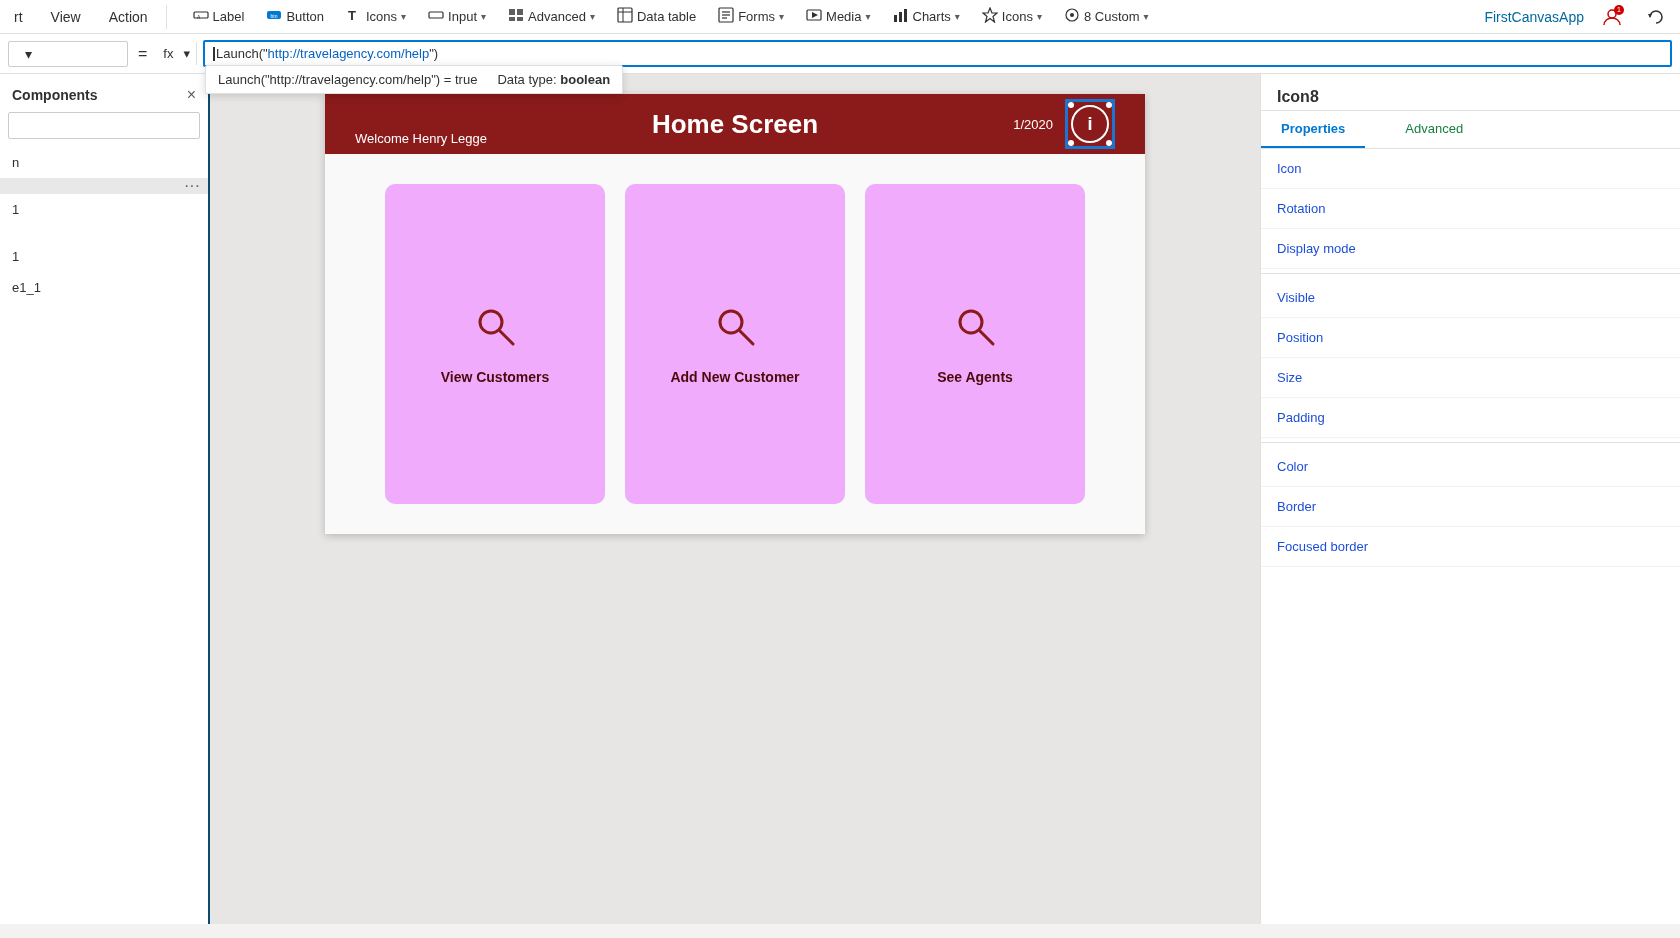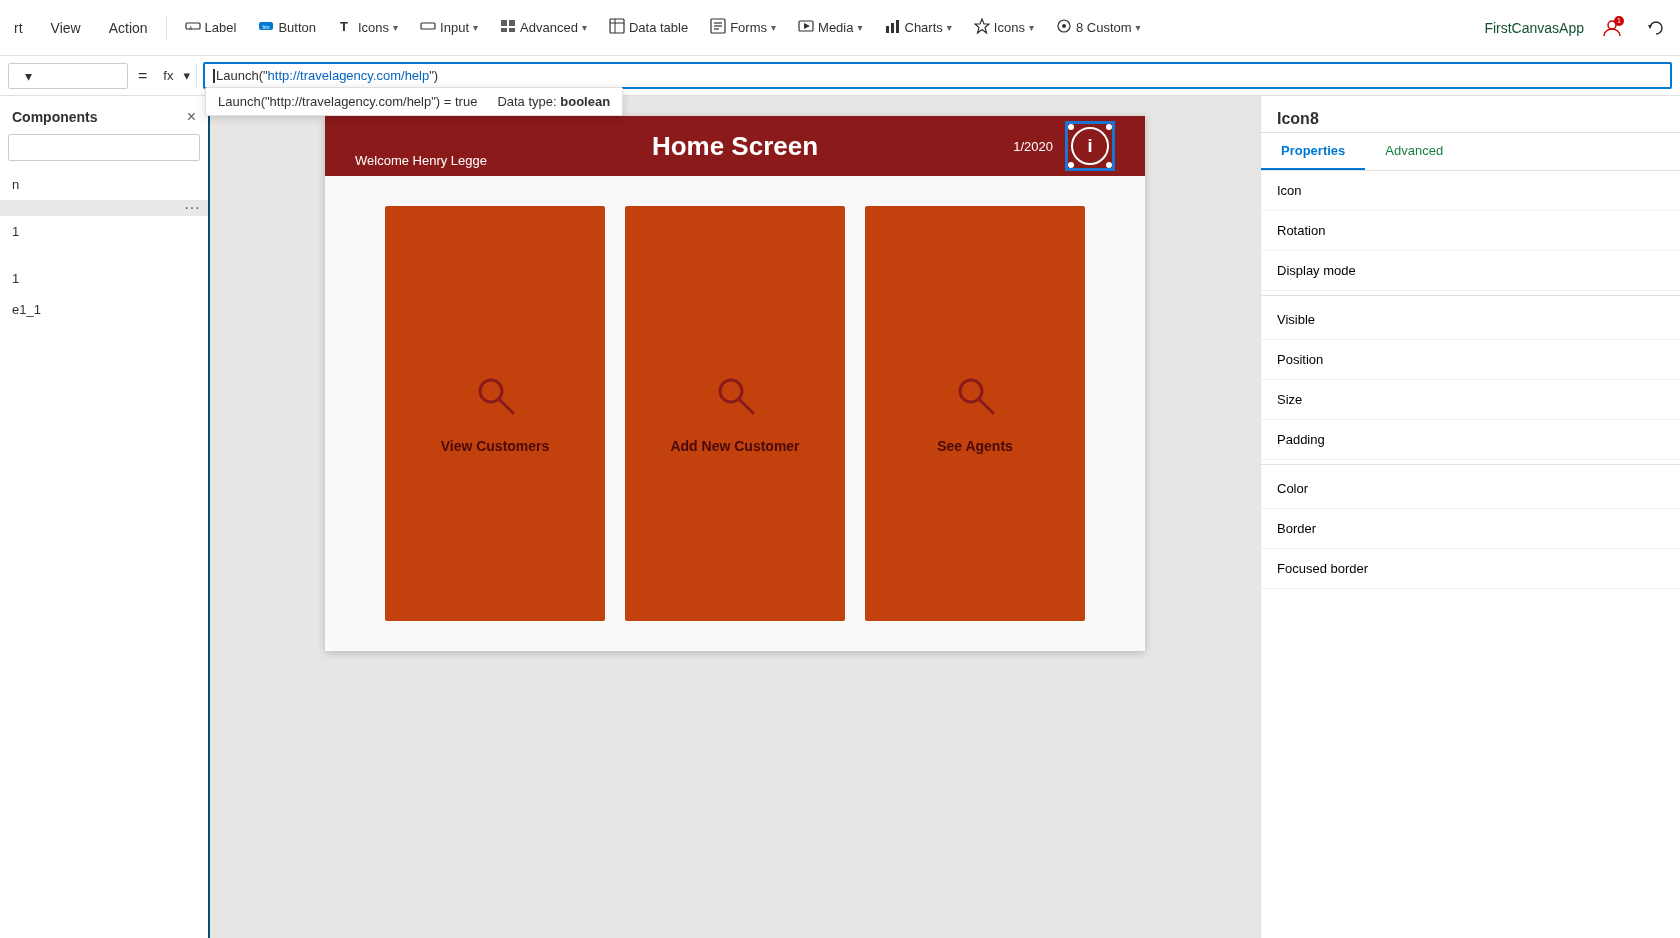--- a/index.html
+++ b/index.html
@@ -4,23 +4,23 @@
   <style>
     * { box-sizing: border-box; margin: 0; padding: 0; }
     body { font-family: 'Segoe UI', sans-serif; background: #f3f2f1; width: 1680px; height: 938px; overflow: hidden; font-size: 14px; }
 
     
     .top-bar {
       display: flex;
       align-items: center;
       background: #fff;
       border-bottom: 1px solid #e0e0e0;
-      height: 56px;
+      height: 34px;
       padding: 11px 8px;
-      gap: 4px;
+      gap: 12px;
     }
     .top-bar-left {
       display: flex;
       align-items: center;
       gap: 16px;
       padding-right: 12px;
       border-right: 1px solid #e0e0e0;
       margin-right: 4px;
     }
     .nav-link {
@@ -46,21 +46,21 @@
       font-size: 13px;
       white-space: nowrap;
     }
     .toolbar-btn .chevron { font-size: 10px; color: #605e5c; }
     .toolbar-right {
       display: flex;
       align-items: center;
       gap: 12px;
       padding-left: 12px;
     }
-    .app-name { font-size: 14px; color: #14532d; font-weight: 500; }
+    .app-name { font-size: 14px; color: #0369a1; font-weight: 500; }
     .icon-btn {
       width: 32px; height: 32px;
       display: flex; align-items: center; justify-content: center;
       cursor: pointer; border-radius: 2px; position: relative;
     }
     .badge {
       position: absolute; top: 4px; right: 4px;
       background: #c00; color: #fff; border-radius: 50%;
       width: 10px; height: 10px; font-size: 7px;
       display: flex; align-items: center; justify-content: center;
@@ -239,29 +239,29 @@
 
     .home-cards {
       display: flex;
       gap: 0;
       padding: 30px 30px;
       background: #f9f9f9;
       justify-content: center;
       gap: 20px;
     }
     .home-card {
-      background: #c2410c;
+      background: #f0abfc;
       width: 220px;
-      height: 415px;
+      height: 320px;
       display: flex;
       flex-direction: column;
       align-items: center;
       justify-content: center;
       cursor: pointer;
-      border-radius: 2px;
+      border-radius: 10px;
     }
     .home-card-icon {
       color: #8b1a1a;
       font-size: 36px;
       margin-bottom: 12px;
     }
     .home-card-label {
       color: #4a0a0a;
       font-size: 14px;
       font-weight: 600;
@@ -278,41 +278,42 @@
     .properties-title {
       padding: 14px 16px 4px 16px;
       font-size: 16px;
       font-weight: 600;
       color: #323130;
       border-bottom: 1px solid #e0e0e0;
     }
     .properties-tabs {
       display: flex;
       border-bottom: 1px solid #e0e0e0;
+      gap: 20px;
     }
     .properties-tab {
       padding: 10px 20px;
       cursor: pointer;
       font-size: 13px;
       color: #15803d;
       border-bottom: 2px solid transparent;
     }
     .properties-tab.active {
       color: #0078d4;
       border-bottom: 2px solid #0078d4;
       font-weight: 600;
     }
     .properties-items { flex: 1; overflow-y: auto; }
     .properties-item {
       display: flex;
       align-items: center;
       padding: 12px 16px;
       border-bottom: 1px solid #f3f2f1;
       font-size: 13px;
-      color: #000000;
+      color: #1d4ed8;
       cursor: pointer;
     }
     .properties-divider {
       height: 1px;
       background: #e0e0e0;
       margin: 4px 0;
     }
   </style>
 </head>
 <body>

